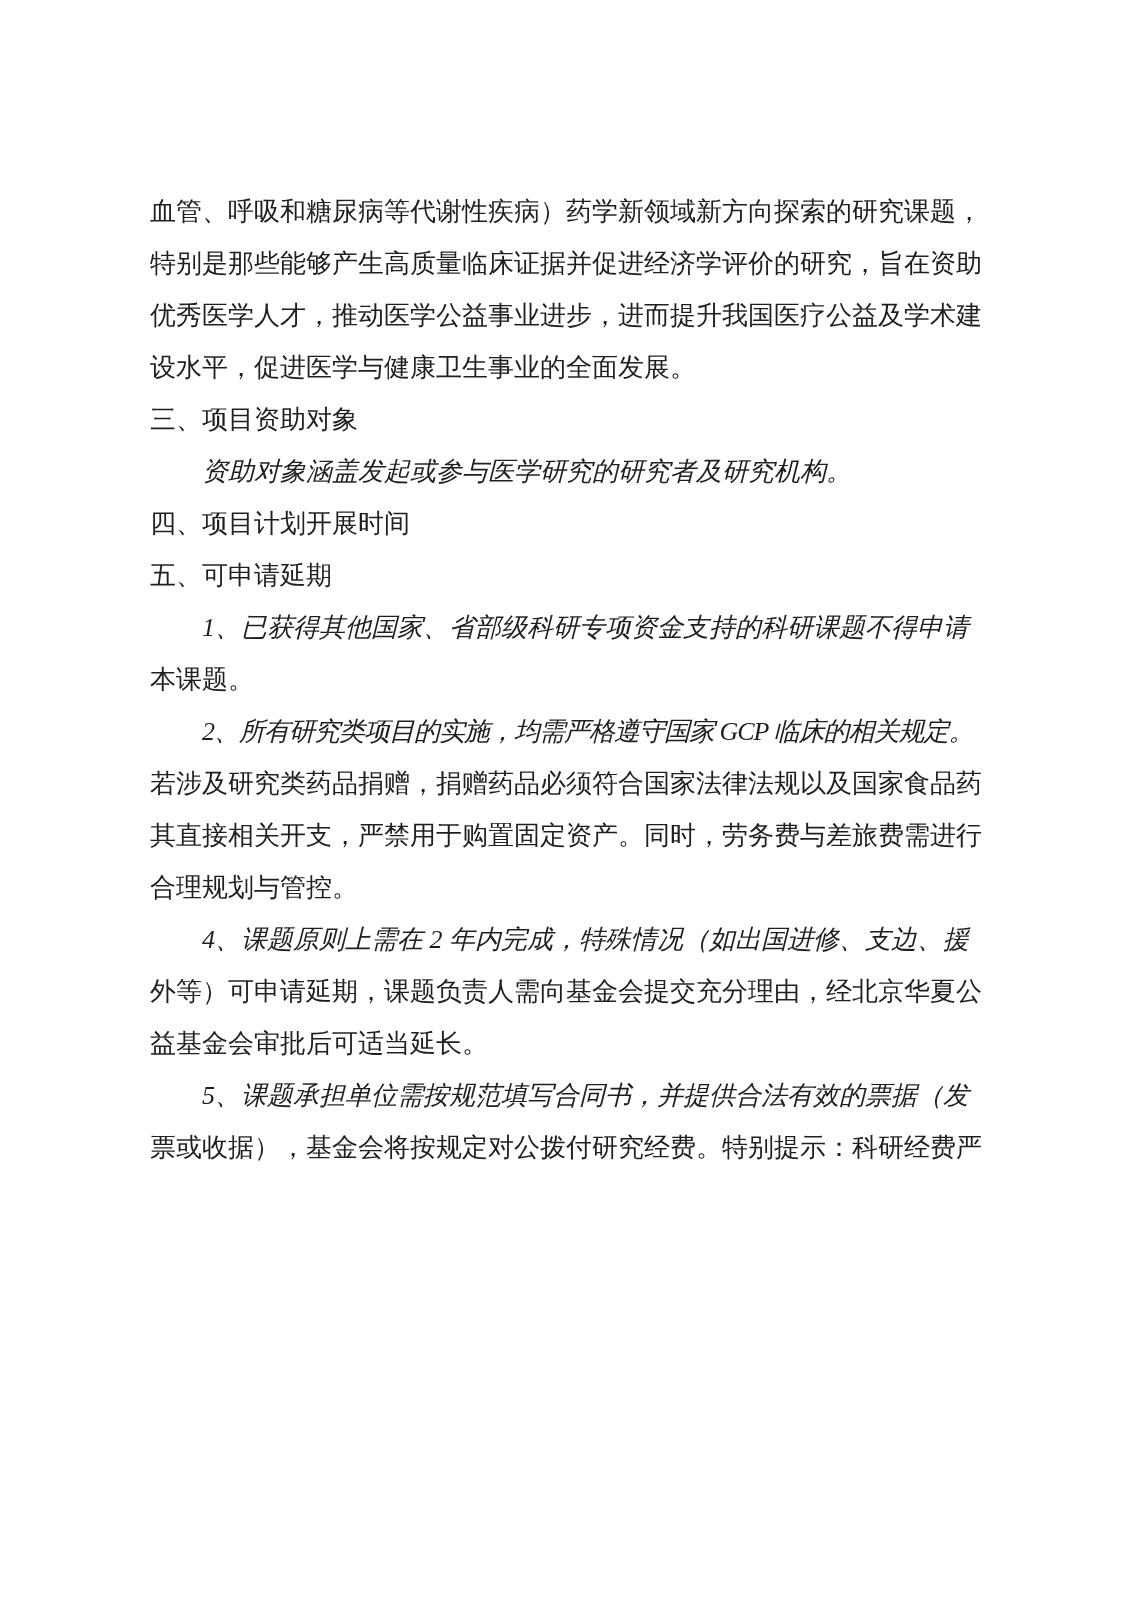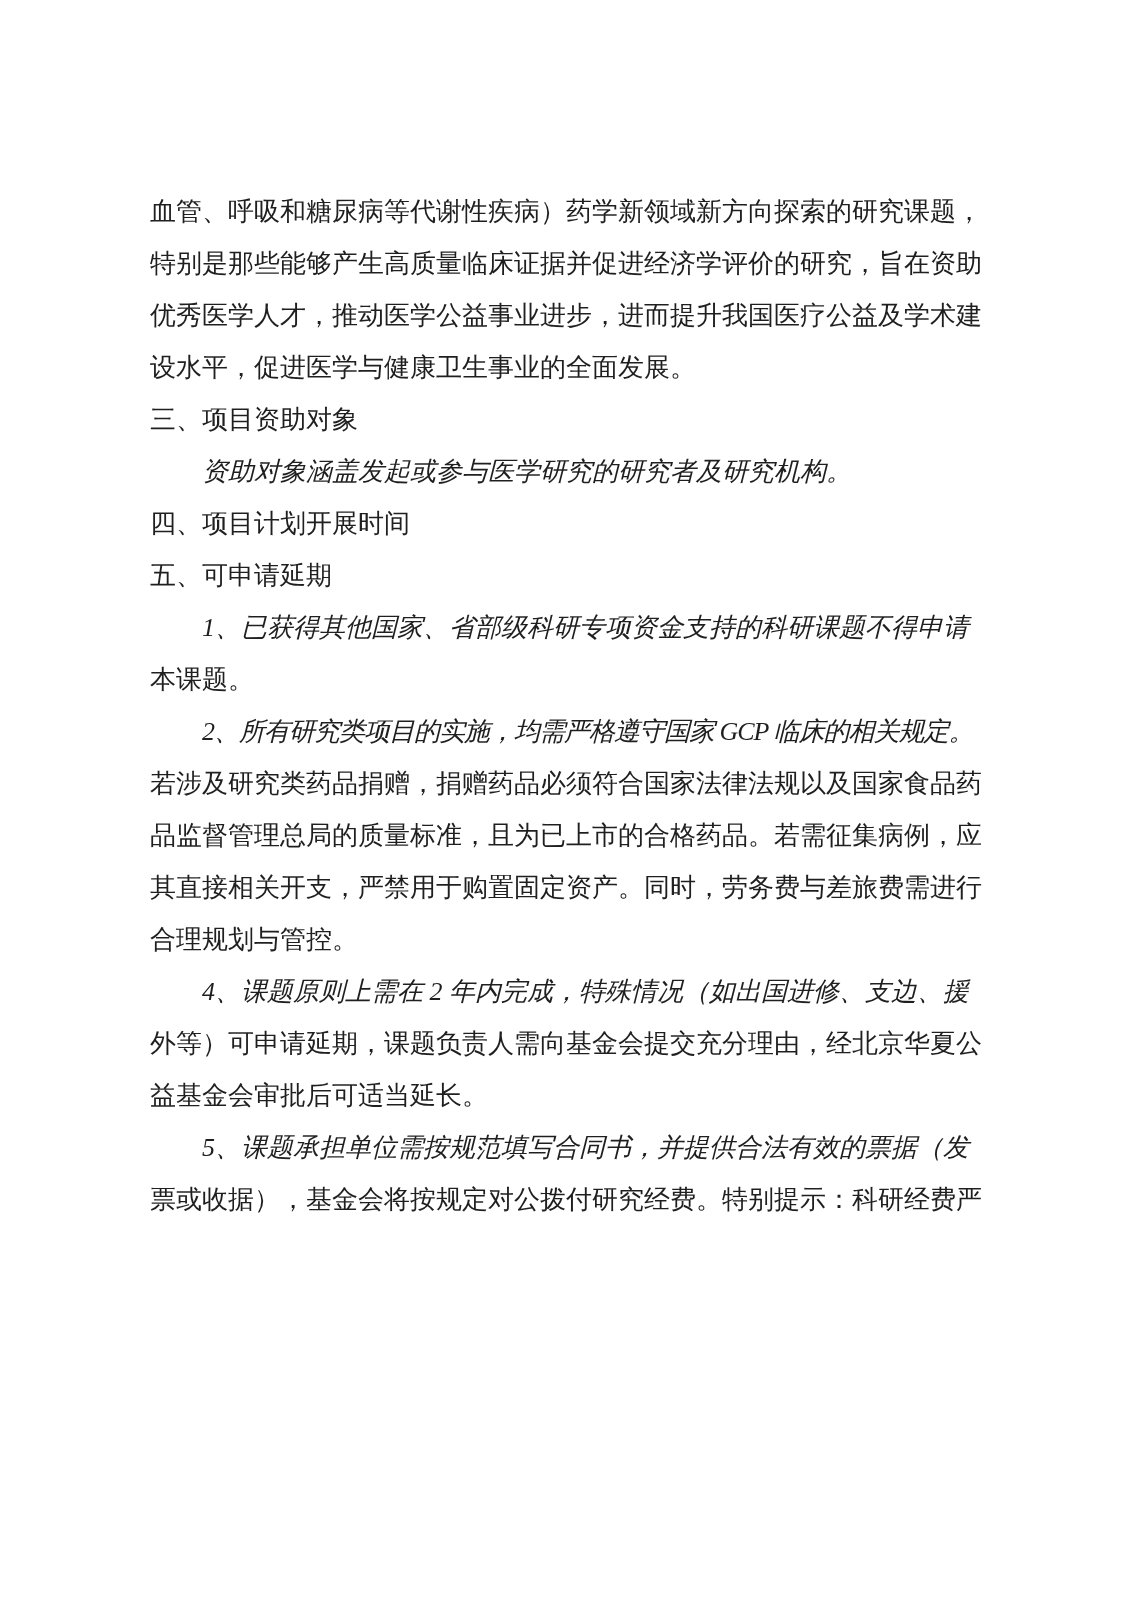--- a/index.html
+++ b/index.html
@@ -57,21 +57,20 @@
     <div class="line">优秀医学人才，推动医学公益事业进步，进而提升我国医疗公益及学术建</div>
     <div class="line">设水平，促进医学与健康卫生事业的全面发展。</div>
     <div class="line">三、项目资助对象</div>
     <div class="line indent">资助对象涵盖发起或参与医学研究的研究者及研究机构。</div>
     <div class="line">四、项目计划开展时间</div>
     <div class="line">五、可申请延期</div>
     <div class="line indent">1、已获得其他国家、省部级科研专项资金支持的科研课题不得申请</div>
     <div class="line">本课题。</div>
     <div class="line indent tight">2、所有研究类项目的实施，均需严格遵守国家 GCP 临床的相关规定。</div>
     <div class="line">若涉及研究类药品捐赠，捐赠药品必须符合国家法律法规以及国家食品药</div>
-    <div class="line">品监督管理总局的质量标准，且为已上市的合格药品。若需征集病例，应</div>
     <div class="line">其直接相关开支，严禁用于购置固定资产。同时，劳务费与差旅费需进行</div>
     <div class="line">合理规划与管控。</div>
     <div class="line indent">4、课题原则上需在 2 年内完成，特殊情况（如出国进修、支边、援</div>
     <div class="line">外等）可申请延期，课题负责人需向基金会提交充分理由，经北京华夏公</div>
     <div class="line">益基金会审批后可适当延长。</div>
     <div class="line indent">5、课题承担单位需按规范填写合同书，并提供合法有效的票据（发</div>
     <div class="line">票或收据），基金会将按规定对公拨付研究经费。特别提示：科研经费严</div>
   </div>
   <div class="footer">— 2 —</div>
 </div>

